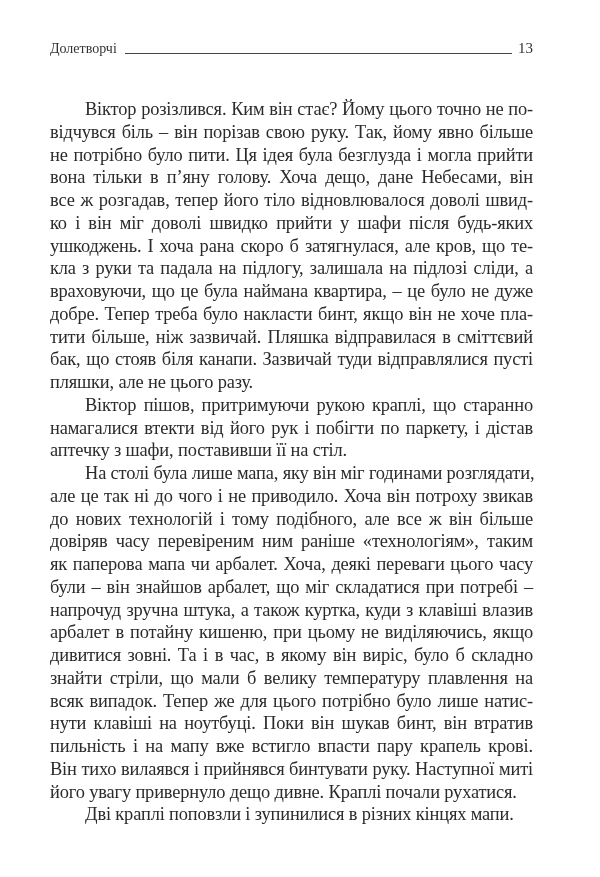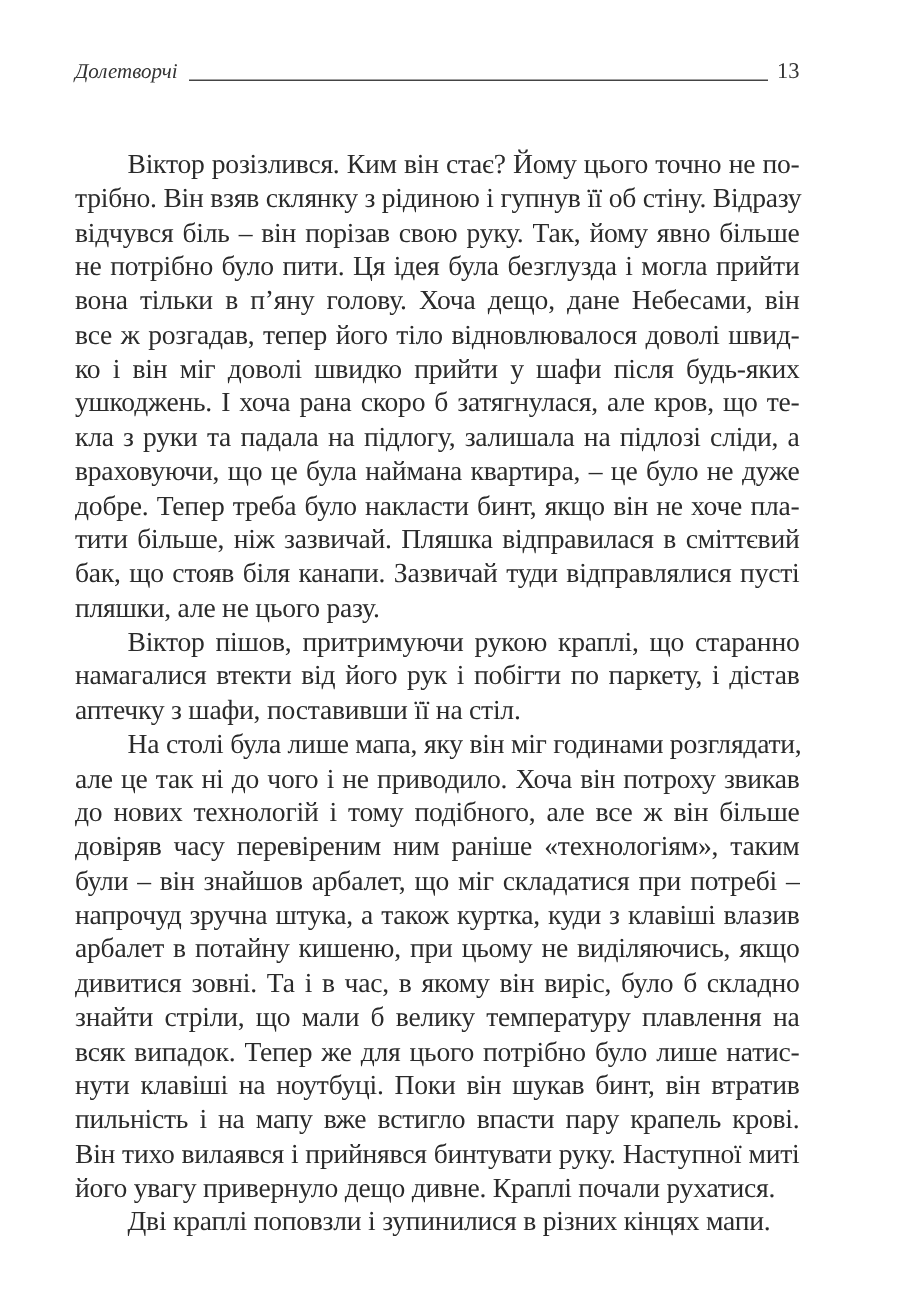--- a/index.html
+++ b/index.html
@@ -24,21 +24,20 @@
   .running-header {
     position: absolute;
     left: 50px;
     top: 38px;
     width: 483px;
     height: 20px;
     display: flex;
     align-items: flex-end;
   }
   .header-title {
-    font-style: italic;
     font-size: 14px;
     color: #333;
     white-space: nowrap;
     line-height: 1;
     padding-bottom: 2px;
   }
   .header-rule {
     flex: 1;
     border-bottom: 1px solid #444;
     margin: 0 6px 4px 8px;
@@ -84,21 +83,20 @@
   <div class="running-header">
     <span class="header-title">Долетворчі</span>
     <span class="header-rule"></span>
     <span class="header-page-number">13</span>
   </div>
 
   <div class="body-text">
 
     <div class="paragraph">
       <span class="line indent">Віктор розізлився. Ким він стає? Йому цього точно не по-</span>
-      <span class="line">трібно. Він взяв склянку з рідиною і гупнув її об стіну. Відразу</span>
       <span class="line">відчувся біль – він порізав свою руку. Так, йому явно більше</span>
       <span class="line">не потрібно було пити. Ця ідея була безглузда і могла прийти</span>
       <span class="line">вона тільки в п’яну голову. Хоча дещо, дане Небесами, він</span>
       <span class="line">все ж розгадав, тепер його тіло відновлювалося доволі швид-</span>
       <span class="line">ко і він міг доволі швидко прийти у шафи після будь-яких</span>
       <span class="line">ушкоджень. І хоча рана скоро б затягнулася, але кров, що те-</span>
       <span class="line">кла з руки та падала на підлогу, залишала на підлозі сліди, а</span>
       <span class="line">враховуючи, що це була наймана квартира, – це було не дуже</span>
       <span class="line">добре. Тепер треба було накласти бинт, якщо він не хоче пла-</span>
       <span class="line">тити більше, ніж зазвичай. Пляшка відправилася в сміттєвий</span>
@@ -110,20 +108,21 @@
       <span class="line indent">Віктор пішов, притримуючи рукою краплі, що старанно</span>
       <span class="line">намагалися втекти від його рук і побігти по паркету, і дістав</span>
       <span class="line last">аптечку з шафи, поставивши її на стіл.</span>
     </div>
 
     <div class="paragraph">
       <span class="line indent">На столі була лише мапа, яку він міг годинами розглядати,</span>
       <span class="line">але це так ні до чого і не приводило. Хоча він потроху звикав</span>
       <span class="line">до нових технологій і тому подібного, але все ж він більше</span>
       <span class="line">довіряв часу перевіреним ним раніше «технологіям», таким</span>
+      <span class="line">як паперова мапа чи арбалет. Хоча, деякі переваги цього часу</span>
       <span class="line">були – він знайшов арбалет, що міг складатися при потребі –</span>
       <span class="line">напрочуд зручна штука, а також куртка, куди з клавіші влазив</span>
       <span class="line">арбалет в потайну кишеню, при цьому не виділяючись, якщо</span>
       <span class="line">дивитися зовні. Та і в час, в якому він виріс, було б складно</span>
       <span class="line">знайти стріли, що мали б велику температуру плавлення на</span>
       <span class="line">всяк випадок. Тепер же для цього потрібно було лише натис-</span>
       <span class="line">нути клавіші на ноутбуці. Поки він шукав бинт, він втратив</span>
       <span class="line">пильність і на мапу вже встигло впасти пару крапель крові.</span>
       <span class="line">Він тихо вилаявся і прийнявся бинтувати руку. Наступної миті</span>
       <span class="line last">його увагу привернуло дещо дивне. Краплі почали рухатися.</span>

